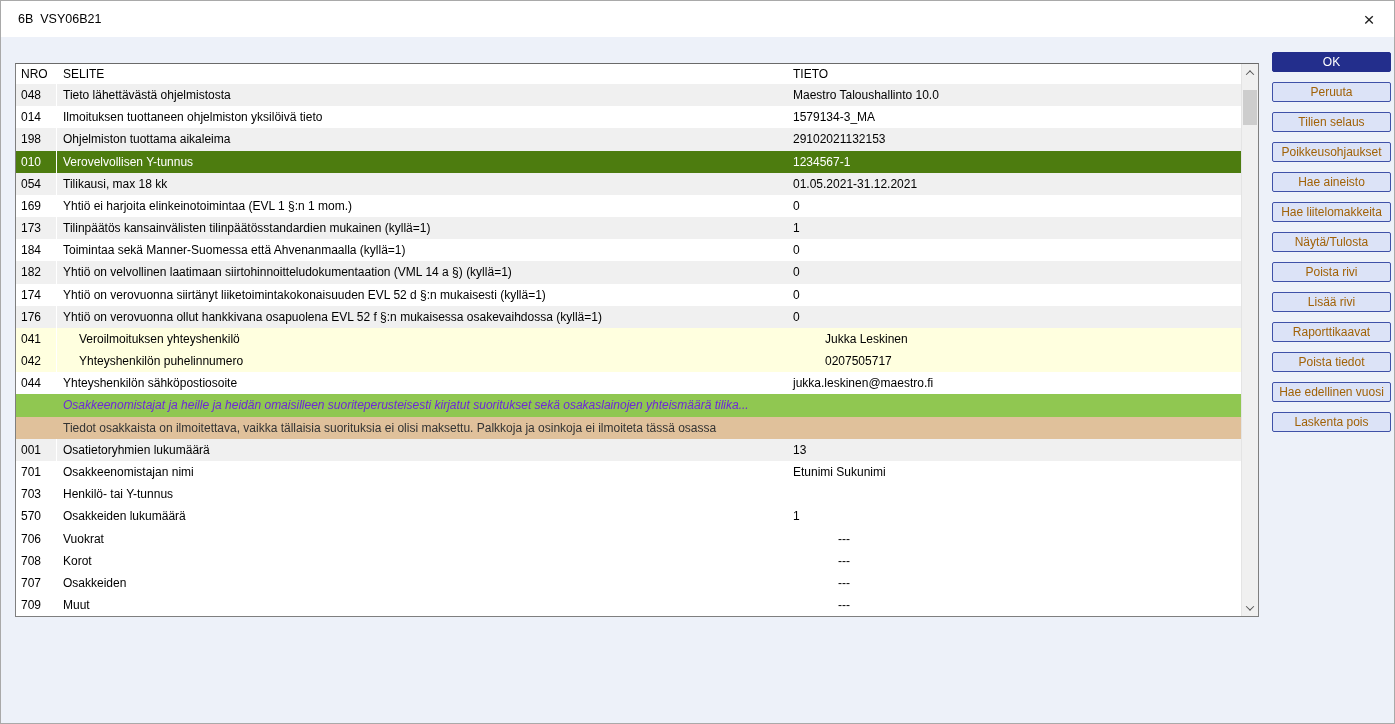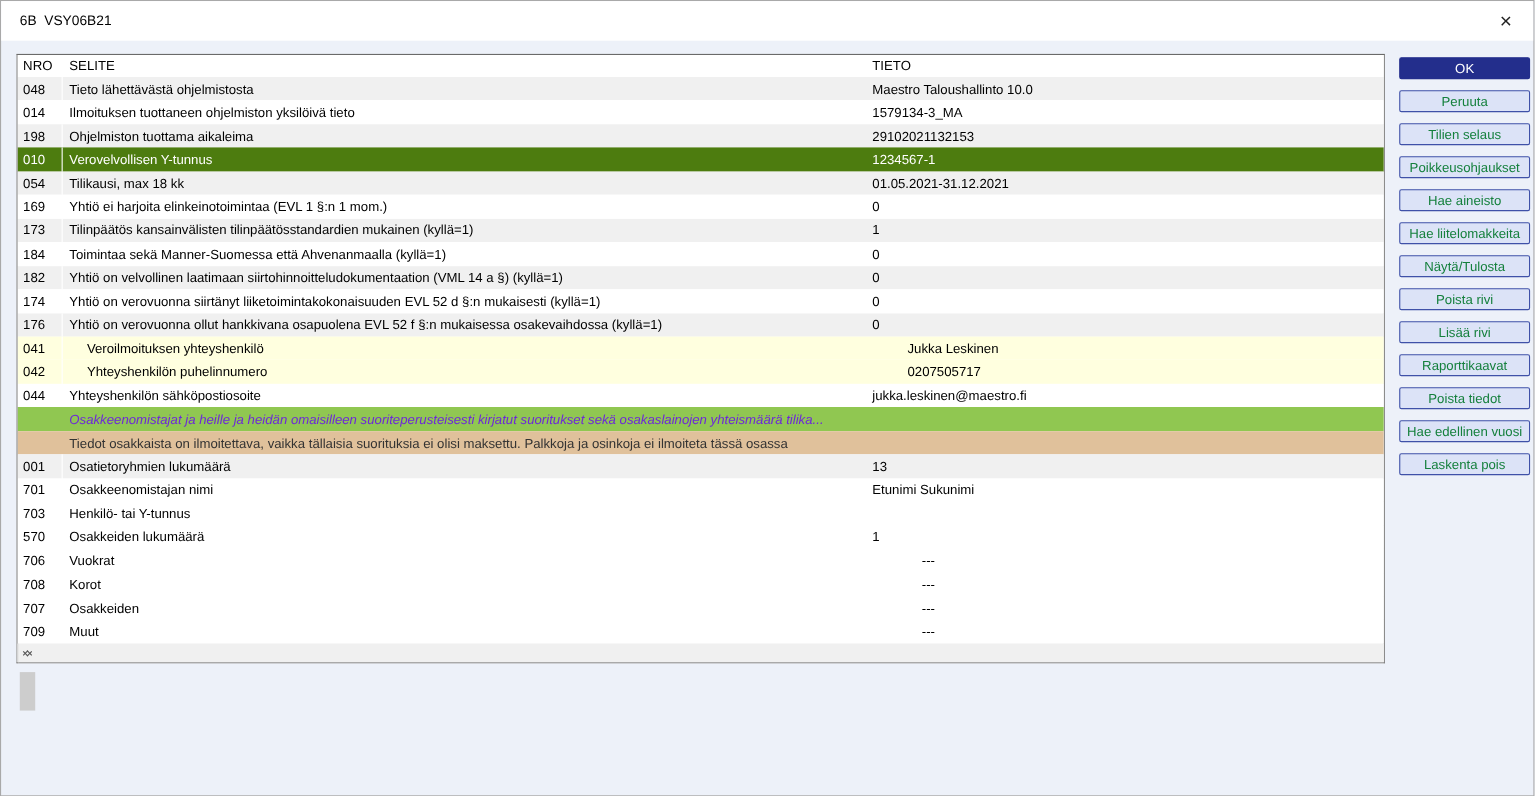--- a/index.html
+++ b/index.html
@@ -18,23 +18,23 @@
     padding:0 14px 0 17px;
   }
   .title { font-size:12.5px; color:#000; white-space:pre; }
   .close-x {
     font-size:19px; color:#222; line-height:1; cursor:default;
     width:22px; text-align:center; font-weight:400;
   }
 
   
   .table-wrap {
-    position:absolute; left:14px; top:48px; width:1244px; height:554px;
+    position:absolute; left:14px; top:62px; width:1244px; height:554px;
     background:#ffffff; border:1px solid #7f7f7f; border-top-color:#6a6a6a;
-    display:flex; flex-direction:column;
+    display:flex; flex-direction:row;
   }
   .rows-area { flex:1; display:flex; flex-direction:column; overflow:hidden; }
   .header-row {
     height:20px; flex:0 0 20px; display:flex; align-items:center;
     background:#ffffff; font-size:12px; color:#000;
   }
   .row {
     flex:1 1 auto; display:flex; align-items:center;
     font-size:12px; color:#000;
   }
@@ -77,21 +77,21 @@
 
   
   .btn-col {
     position:absolute; left:1271px; top:51px; width:119px;
     display:flex; flex-direction:column;
   }
   .btn {
     height:20px; margin-bottom:10px; flex:0 0 20px;
     background:#dce3f7; border:1px solid #3f51a8; border-radius:2px;
     font-family:"Liberation Sans", sans-serif;
-    font-size:12px; color:#15803d; line-height:18px; text-align:center;
+    font-size:12px; color:#a16207; line-height:18px; text-align:center;
     cursor:default; padding:0;
   }
   .btn.primary {
     background:#232e8c; border-color:#232e8c; color:#ffffff;
   }
 </style>
 </head>
 <body>
 
 <div class="window">

